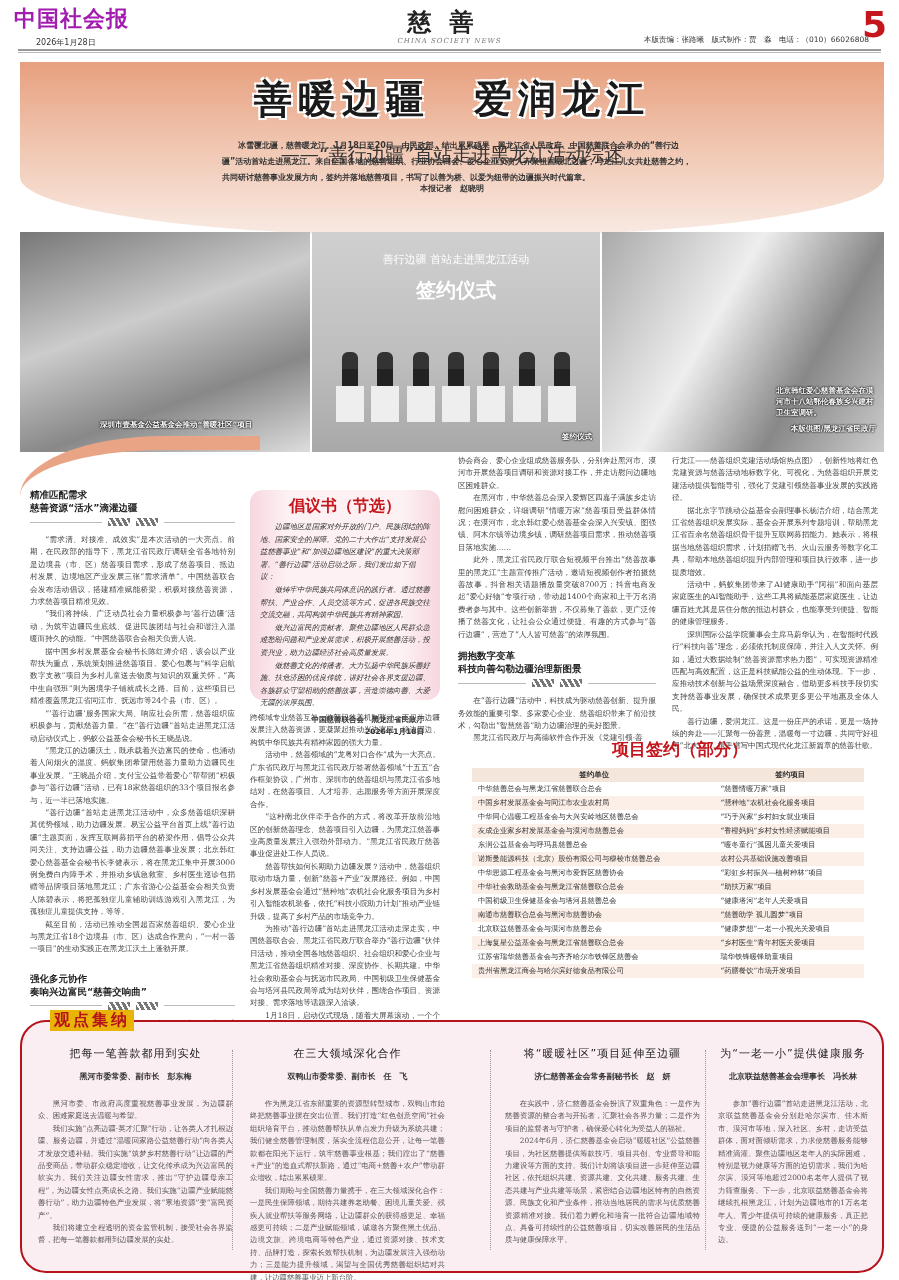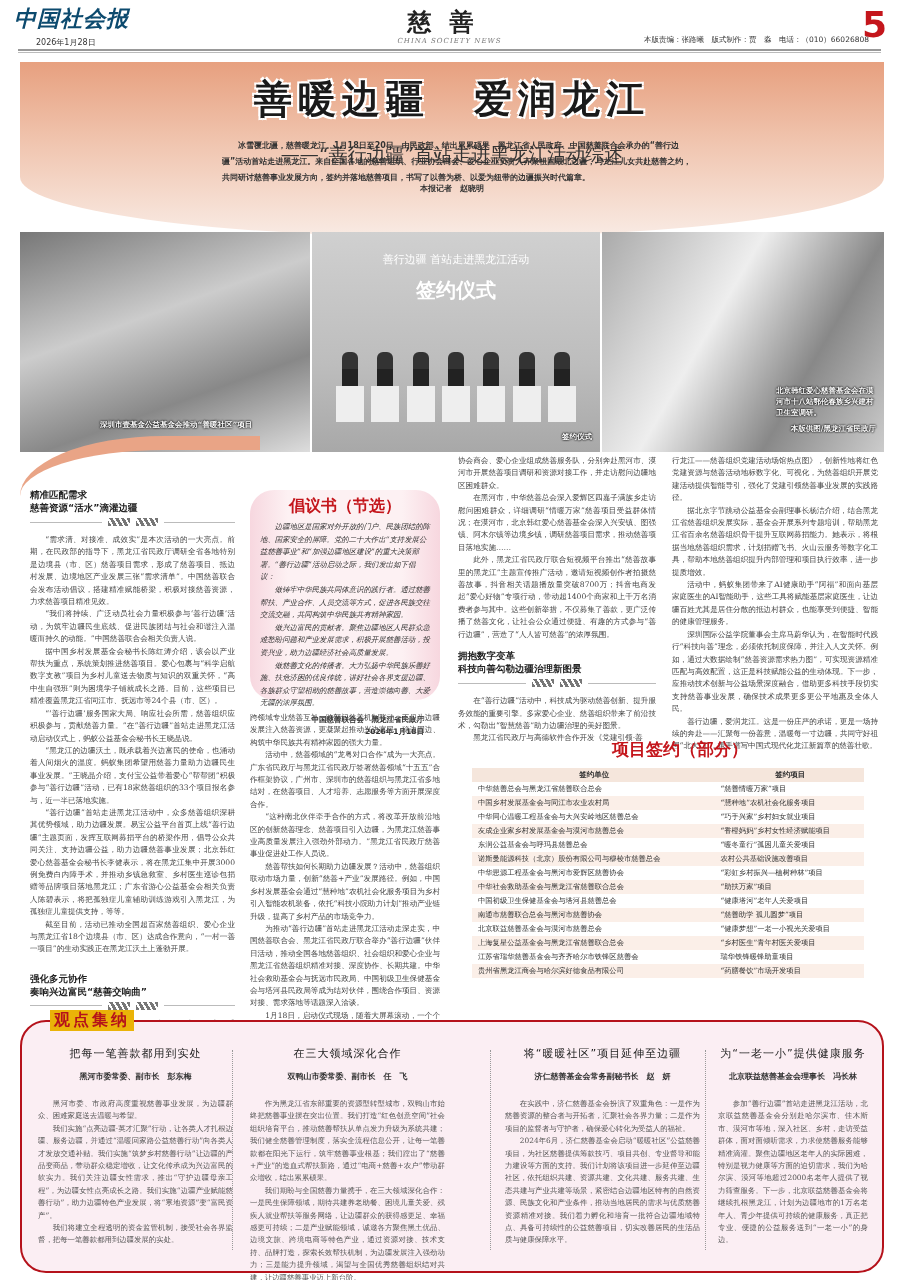--- a/index.html
+++ b/index.html
@@ -1,18 +1,18 @@
 <!DOCTYPE html>
 <html><head>
 <meta charset="utf-8">
 <style>
 *{box-sizing:border-box;margin:0;padding:0}
 body{width:899px;height:1280px;background:#fff;font-family:"DejaVu Serif",serif;color:#3a3a3a;overflow:hidden;position:relative}
 .masthead{position:absolute;left:0;top:0;width:899px;height:48px}
-.logo{position:absolute;left:14px;top:4px;font-family:"DejaVu Serif",serif;font-size:22px;font-weight:bold;color:#0c4a6e;letter-spacing:1px;font-style:italic}
+.logo{position:absolute;left:14px;top:4px;font-family:"DejaVu Serif",serif;font-size:22px;font-weight:bold;color:#a21caf;letter-spacing:1px;}
 .date{position:absolute;left:36px;top:37px;font-size:8px;color:#333;font-family:"DejaVu Sans",sans-serif}
 .section-title{position:absolute;left:0;width:899px;top:6px;text-align:center;font-size:24px;font-weight:bold;color:#222;letter-spacing:18px;font-family:"DejaVu Sans",sans-serif}
 .section-sub{position:absolute;left:0;width:899px;top:37px;text-align:center;font-size:7px;color:#777;letter-spacing:1px;font-style:italic}
 .editors{position:absolute;right:30px;top:35px;font-size:7.5px;color:#333;font-family:"DejaVu Sans",sans-serif}
 .page-no{position:absolute;right:12px;top:4px;font-size:36px;font-weight:bold;color:#c4161c;font-family:"DejaVu Sans",sans-serif}
 .rule{position:absolute;left:18px;right:18px;top:49px;height:2px;background:#999}
 .rule2{position:absolute;left:18px;right:18px;top:52px;height:1px;background:#bbb}
 
 .hero{position:absolute;left:20px;top:62px;width:864px;height:175px;background:linear-gradient(#e7a07f,#f0c4ae 45%,#f9ebe4);border-radius:0 0 50% 50%/0 0 60px 60px;overflow:hidden}
 .hero-title{position:absolute;left:0;width:864px;top:12px;text-align:center;font-size:38px;font-weight:bold;color:#1a1a1a;letter-spacing:6px;font-family:"DejaVu Sans",sans-serif;text-shadow:2px 2px 0 #fff,-2px -2px 0 #fff,2px -2px 0 #fff,-2px 2px 0 #fff}
@@ -33,21 +33,21 @@
 .caption{position:absolute;font-size:7.5px;color:#fff;font-family:"DejaVu Sans",sans-serif;font-weight:bold;text-shadow:0 0 2px #000,0 0 2px #000;line-height:11px}
 .swoosh-orange{position:absolute;left:20px;top:436px;width:240px;height:60px;border-top:14px solid #e9a486;border-radius:60% 0 0 0/100% 0 0 0}
 
 .col{position:absolute;font-size:7.6px;line-height:12.4px;color:#444;text-align:justify}
 .col p{text-indent:2em}
 .subhead{text-align:left;font-family:"DejaVu Sans",sans-serif;font-weight:bold;font-size:9.5px;line-height:13px;color:#222}
 .deco{display:flex;justify-content:center;align-items:center;gap:6px;margin:4px 0 8px}
 .deco .line{flex:1;height:1px;background:#bbb}
 .deco .bars{width:22px;height:8px;background:repeating-linear-gradient(60deg,#777 0 3px,transparent 3px 5px)}
 
-.proposal{position:absolute;left:250px;top:490px;width:190px;height:210px;border-radius:24px;background:linear-gradient(90deg,#f7d7df,#fdf1f3 20%,#fdf1f3 80%,#f7d7df)}
+.proposal{position:absolute;left:250px;top:490px;width:190px;height:210px;border-radius:13px;background:linear-gradient(90deg,#f7d7df,#fdf1f3 20%,#fdf1f3 80%,#f7d7df)}
 .proposal h3{text-align:center;font-size:16px;color:#c4161c;font-weight:bold;margin-top:6px}
 .proposal .ptext{padding:4px 10px;font-size:7.4px;line-height:12.6px;color:#333;font-style:italic}
 .proposal .ptext p{text-indent:2em}
 .proposal .sign{text-align:right;padding-right:16px;font-size:7.5px;line-height:12px;color:#333;font-family:"DejaVu Sans",sans-serif;font-weight:bold}
 
 .projects-title{position:absolute;left:470px;width:420px;top:738px;text-align:center;font-size:17px;font-weight:bold;color:#c4161c}
 .ptable{position:absolute;left:472px;top:768px;width:392px;border-collapse:collapse;font-size:7.3px;color:#333}
 .ptable th{background:#f5e6dc;height:14px;font-family:"DejaVu Sans",sans-serif;font-weight:bold;font-size:7.5px}
 .ptable td{height:14px;padding-left:6px}
 .ptable tr:nth-child(even) td{background:#fbefe8}

